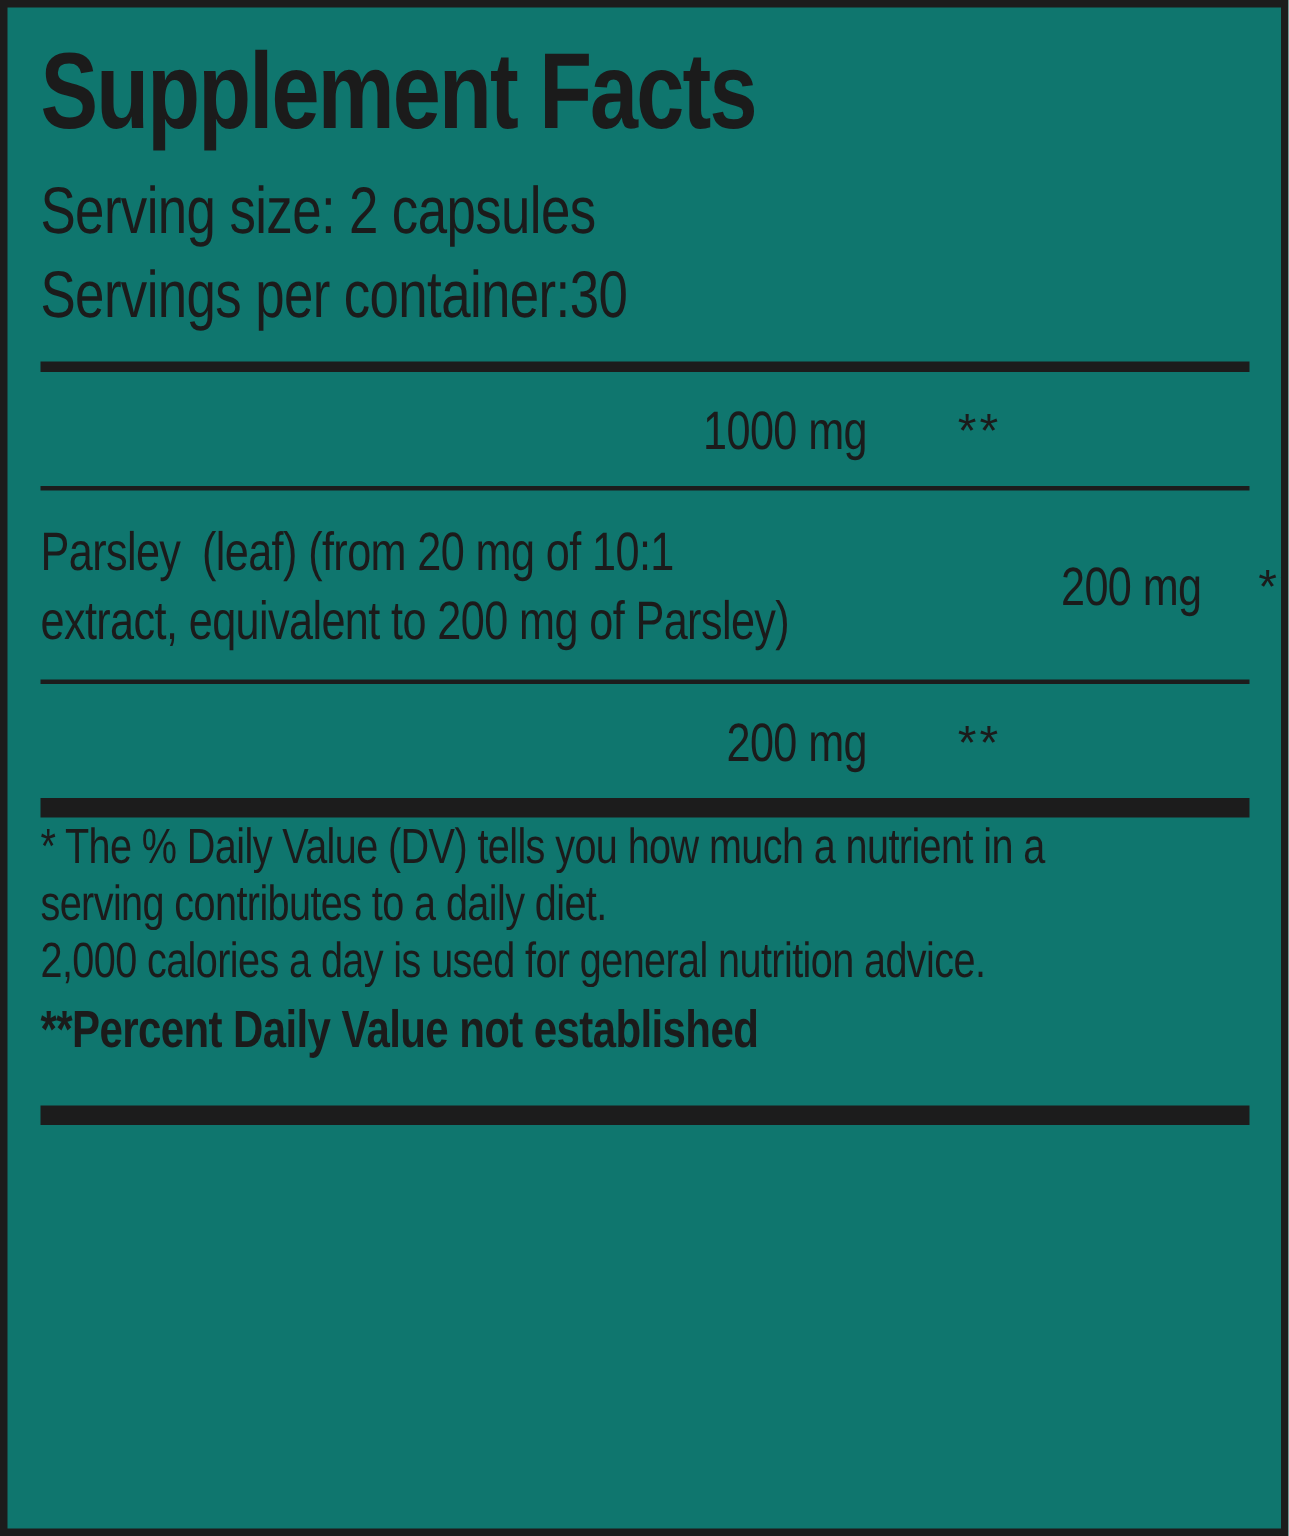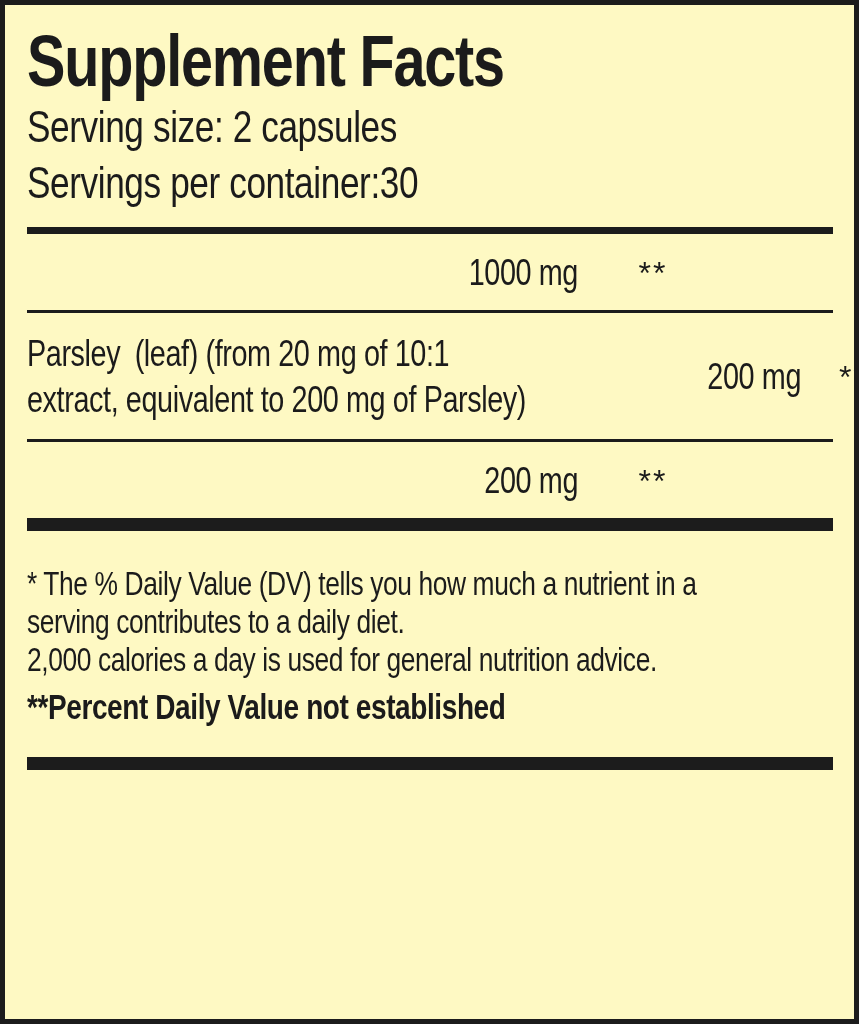--- a/index.html
+++ b/index.html
@@ -5,21 +5,21 @@
   html, body {
     margin: 0;
     padding: 0;
     background: #ffffff;
   }
   .label {
     position: relative;
     width: 859px;
     height: 1024px;
     box-sizing: border-box;
-    background: #fef9c3;
+    background: #0f766e;
     border: 5px solid #1c1c1c;
     overflow: hidden;
     font-family: "Liberation Sans", sans-serif;
     color: #1b1b1b;
     letter-spacing: -0.5px;
   }
   .inner {
     padding: 18px 21px 0 22px;
   }
   
@@ -33,21 +33,21 @@
     transform-origin: 100% 50%;
     white-space: nowrap;
   }
   .title {
     margin: 0;
     font-size: 72px;
     line-height: 76px;
     font-weight: 700;
     letter-spacing: -1.5px;
   }
-  .serving-block { }
+  .serving-block { margin-top: 14px; }
   .serving-line {
     font-size: 44px;
     line-height: 56px;
   }
   .bar {
     background: #1c1c1c;
     width: 100%;
   }
   .bar-medium { height: 7px; margin-top: 16px; }
   .bar-thick  { height: 13px; }
@@ -69,21 +69,21 @@
   }
   .dv {
     font-size: 32px;
     text-align: center;
     letter-spacing: 2px;
   }
   .divider {
     height: 0;
     border-top: 3px solid #1c1c1c;
   }
-  .footnote { margin-top: 34px; }
+  .footnote { }
   .fn-line {
     font-size: 33px;
     line-height: 38px;
   }
   .fn-bold {
     margin-top: 8px;
     font-size: 35px;
     line-height: 40px;
     font-weight: 700;
   }

